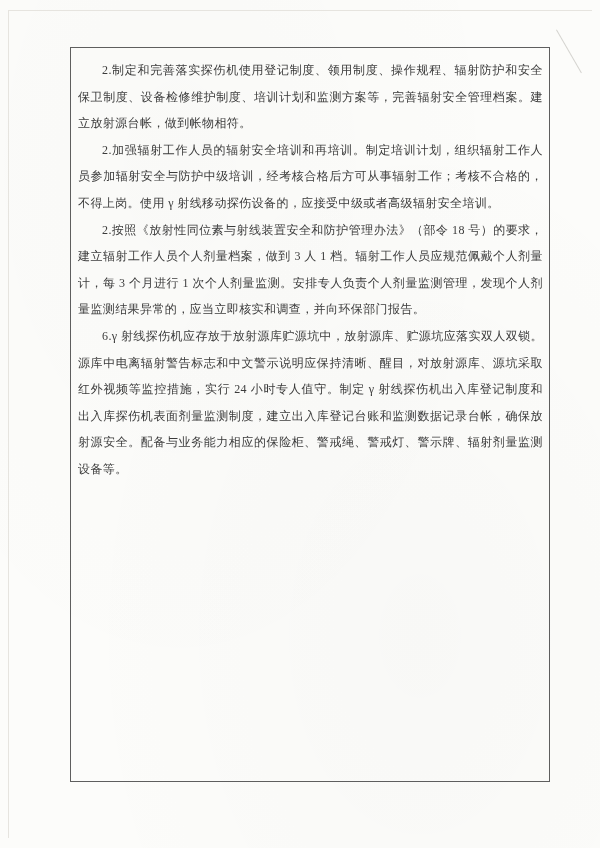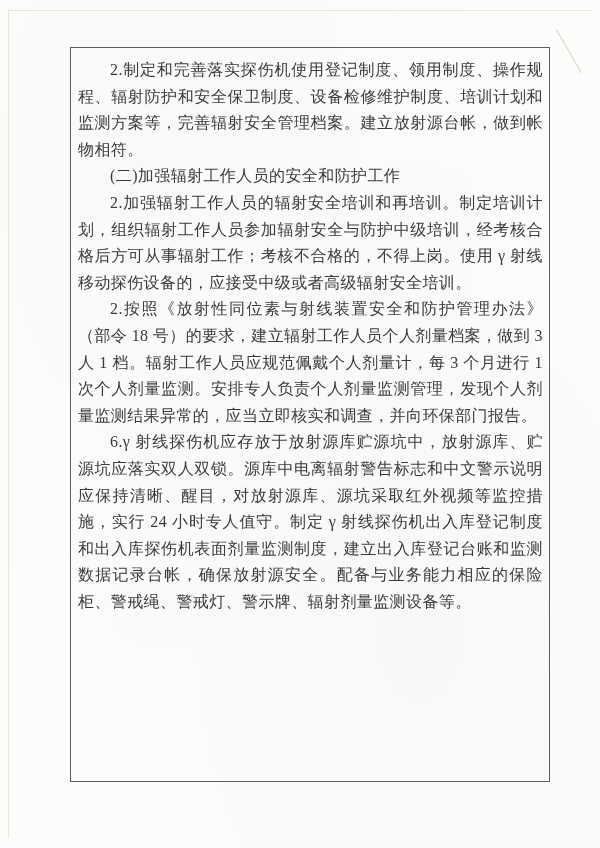--- a/index.html
+++ b/index.html
@@ -52,39 +52,38 @@
   .text-cell {
     position: absolute;
     left: 70px;
     top: 47px;
     width: 480px;
     height: 735px;
     box-sizing: border-box;
     border: 1px solid #5e5e5e;
     padding: 9px 6px 0 7px;
     color: #3b3b3b;
-    font-size: 16px;
+    font-size: 12px;
     letter-spacing: 0.4px;
     line-height: 26.6px;
     text-align: justify;
     text-justify: inter-ideograph;
   }
   .text-cell p {
     margin: 0;
     text-indent: 2em;
   }
 </style>
 </head>
 <body>
 
 <div class="scan-page">
   <div class="paper-edge-top"></div>
   <div class="paper-edge-left"></div>
   <div class="scan-scratch"></div>
 
   <div class="text-cell">
     <p>2.制定和完善落实探伤机使用登记制度、领用制度、操作规程、辐射防护和安全保卫制度、设备检修维护制度、培训计划和监测方案等，完善辐射安全管理档案。建立放射源台帐，做到帐物相符。</p>
-    <p>(二)加强辐射工作人员的安全和防护工作</p>
     <p>2.加强辐射工作人员的辐射安全培训和再培训。制定培训计划，组织辐射工作人员参加辐射安全与防护中级培训，经考核合格后方可从事辐射工作；考核不合格的，不得上岗。使用 γ 射线移动探伤设备的，应接受中级或者高级辐射安全培训。</p>
     <p>2.按照《放射性同位素与射线装置安全和防护管理办法》（部令 18 号）的要求，建立辐射工作人员个人剂量档案，做到 3 人 1 档。辐射工作人员应规范佩戴个人剂量计，每 3 个月进行 1 次个人剂量监测。安排专人负责个人剂量监测管理，发现个人剂量监测结果异常的，应当立即核实和调查，并向环保部门报告。</p>
     <p>6.γ 射线探伤机应存放于放射源库贮源坑中，放射源库、贮源坑应落实双人双锁。源库中电离辐射警告标志和中文警示说明应保持清晰、醒目，对放射源库、源坑采取红外视频等监控措施，实行 24 小时专人值守。制定 γ 射线探伤机出入库登记制度和出入库探伤机表面剂量监测制度，建立出入库登记台账和监测数据记录台帐，确保放射源安全。配备与业务能力相应的保险柜、警戒绳、警戒灯、警示牌、辐射剂量监测设备等。</p>
   </div>
 </div>
 
 </body></html>

